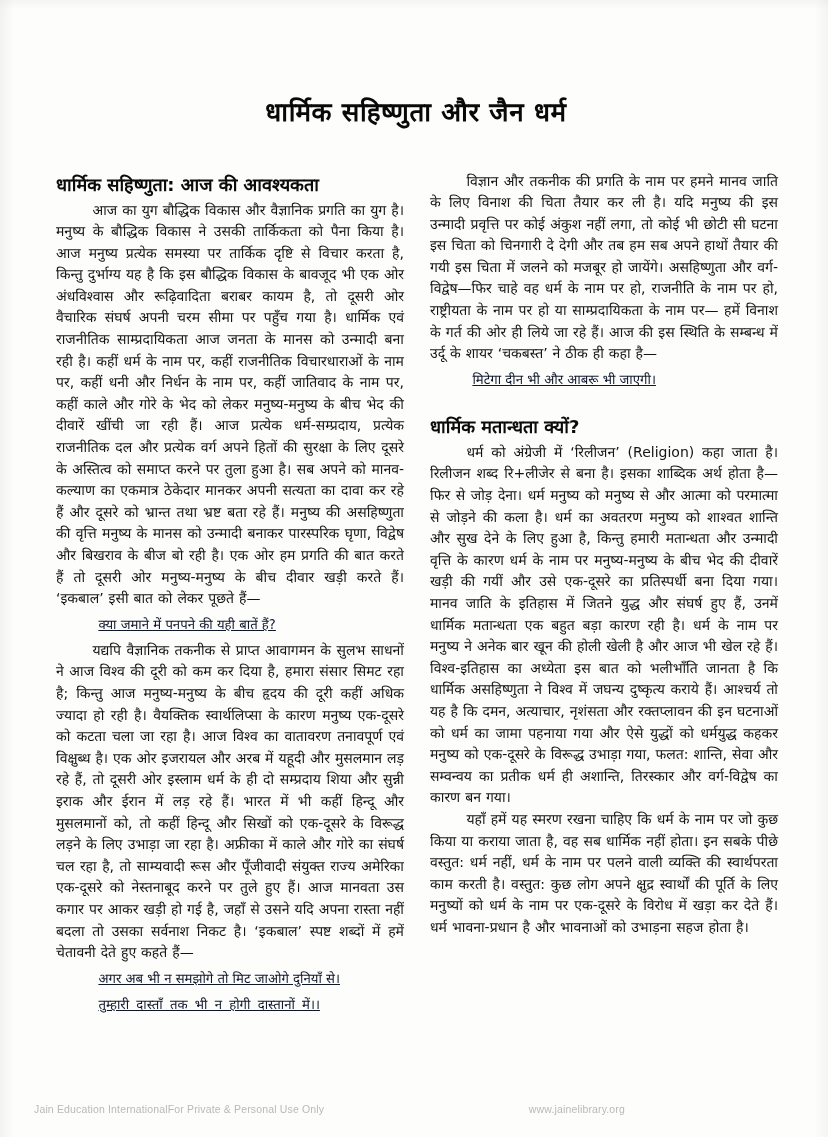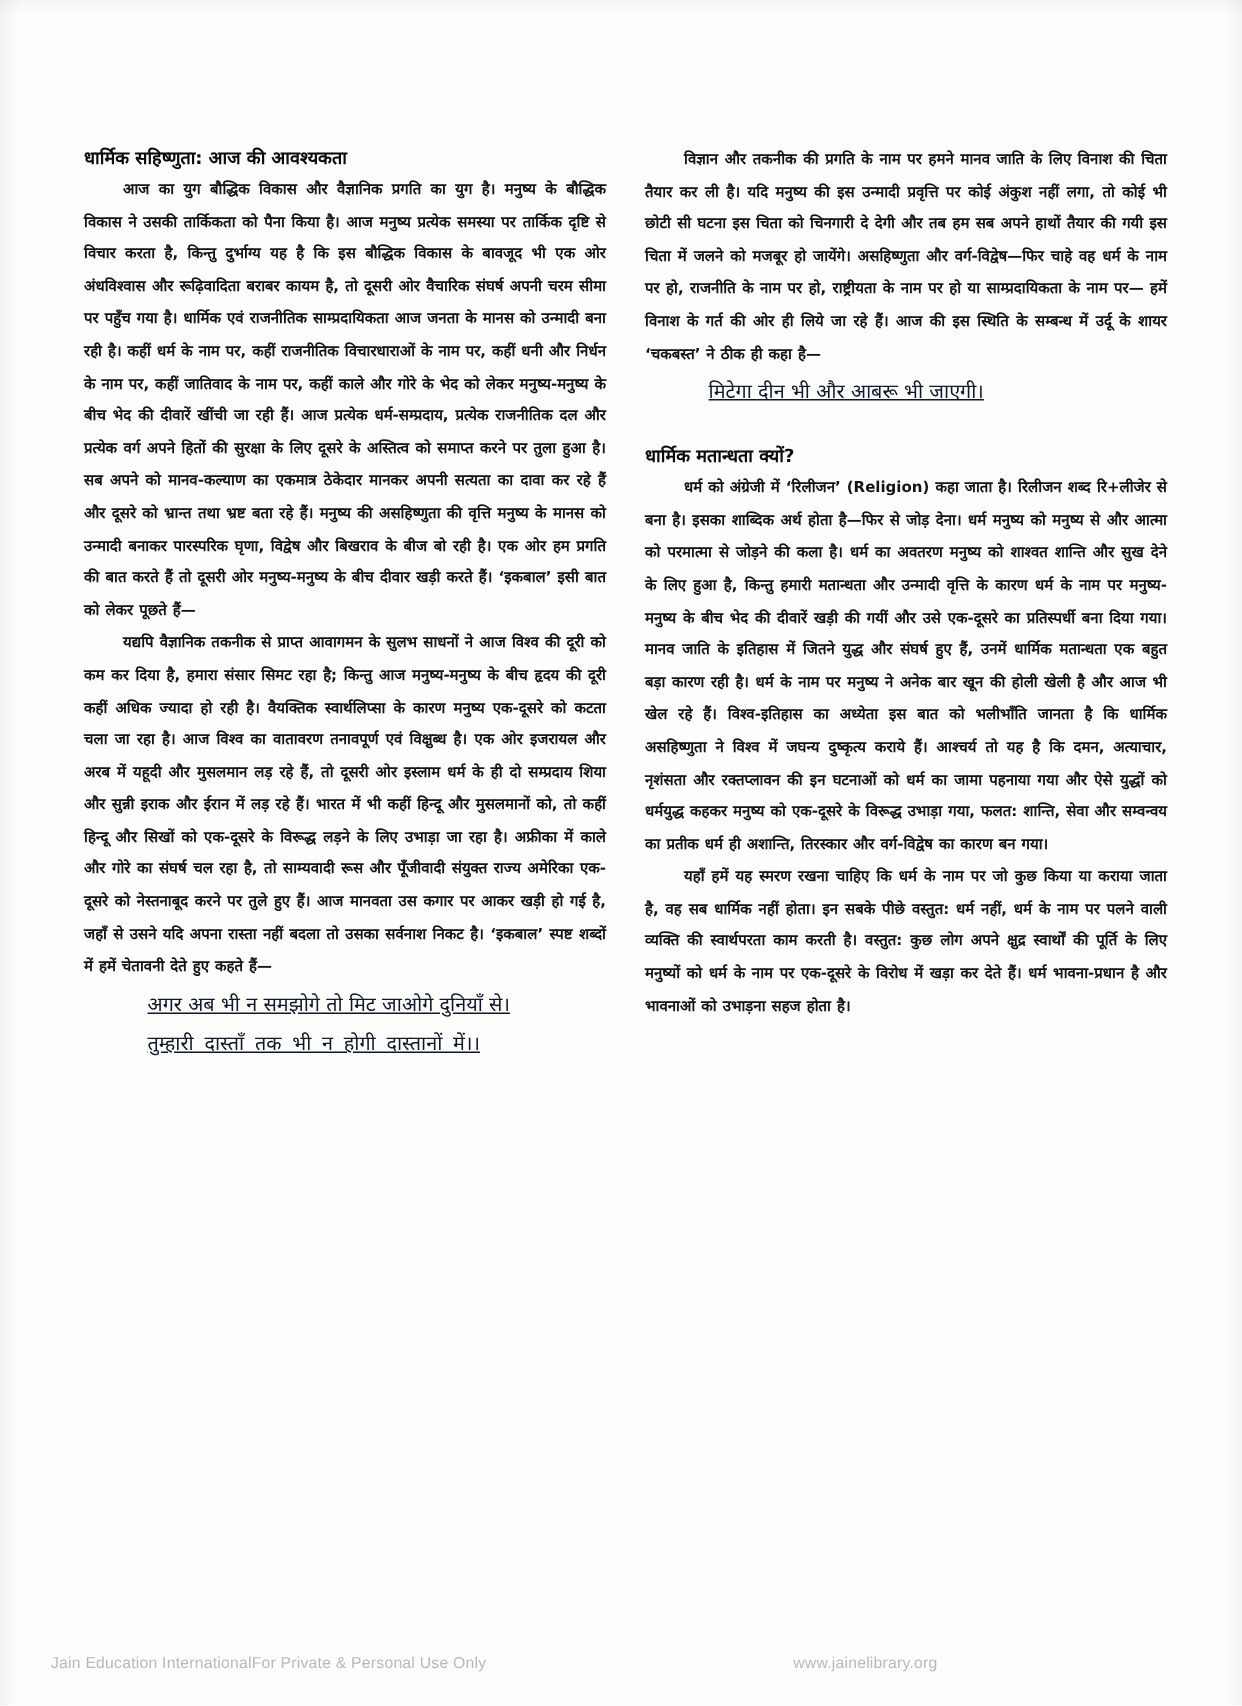--- a/index.html
+++ b/index.html
@@ -69,41 +69,40 @@
     align-items: flex-start;
     column-gap: 26px;
   }
 
   .col {
     width: 348px;
     flex: 0 0 348px;
   }
 
   .section-heading {
-    font-size: 12px;
+    font-size: 18px;
     font-weight: 700;
     line-height: 1.5;
     margin: 0 0 2px 0;
     color: #0b0b0b;
   }
 
   .section-heading.spaced {
     margin-top: 22px;
   }
 
   p.body-text {
-    font-size: 10px;
+    font-size: 14px;
     line-height: 21.6px;
     margin: 0;
     text-align: justify;
     text-justify: inter-word;
     text-indent: 2.6em;
     color: #141414;
     word-spacing: 0.5px;
-    font-weight: bold;
   }
 
   .verse-block {
     margin: 0;
     padding: 0 0 0 2.4em;
   }
 
   .verse-line {
     font-size: 13.2px;
     line-height: 22px;
@@ -141,30 +140,32 @@
 <body>
 
 <div class="page">
 
   <div class="scan-edge-left"></div>
   <div class="scan-edge-right"></div>
   <div class="scan-edge-top"></div>
 
   <div class="content">
 
+    <h1 class="page-title">धार्मिक सहिष्णुता और जैन धर्म</h1>
 
     <div class="columns">
 
       <div class="col">
 
         <h2 class="section-heading">धार्मिक सहिष्णुता: आज की आवश्यकता</h2>
 
         <p class="body-text">आज का युग बौद्धिक विकास और वैज्ञानिक प्रगति का युग है। मनुष्य के बौद्धिक विकास ने उसकी तार्किकता को पैना किया है। आज मनुष्य प्रत्येक समस्या पर तार्किक दृष्टि से विचार करता है, किन्तु दुर्भाग्य यह है कि इस बौद्धिक विकास के बावजूद भी एक ओर अंधविश्वास और रूढ़िवादिता बराबर कायम है, तो दूसरी ओर वैचारिक संघर्ष अपनी चरम सीमा पर पहुँच गया है। धार्मिक एवं राजनीतिक साम्प्रदायिकता आज जनता के मानस को उन्मादी बना रही है। कहीं धर्म के नाम पर, कहीं राजनीतिक विचारधाराओं के नाम पर, कहीं धनी और निर्धन के नाम पर, कहीं जातिवाद के नाम पर, कहीं काले और गोरे के भेद को लेकर मनुष्य-मनुष्य के बीच भेद की दीवारें खींची जा रही हैं। आज प्रत्येक धर्म-सम्प्रदाय, प्रत्येक राजनीतिक दल और प्रत्येक वर्ग अपने हितों की सुरक्षा के लिए दूसरे के अस्तित्व को समाप्त करने पर तुला हुआ है। सब अपने को मानव-कल्याण का एकमात्र ठेकेदार मानकर अपनी सत्यता का दावा कर रहे हैं और दूसरे को भ्रान्त तथा भ्रष्ट बता रहे हैं। मनुष्य की असहिष्णुता की वृत्ति मनुष्य के मानस को उन्मादी बनाकर पारस्परिक घृणा, विद्वेष और बिखराव के बीज बो रही है। एक ओर हम प्रगति की बात करते हैं तो दूसरी ओर मनुष्य-मनुष्य के बीच दीवार खड़ी करते हैं। ‘इकबाल’ इसी बात को लेकर पूछते हैं—</p>
 
         <div class="verse-block">
+          <p class="verse-line">क्या जमाने में पनपने की यही बातें हैं?</p>
         </div>
 
         <p class="body-text">यद्यपि वैज्ञानिक तकनीक से प्राप्त आवागमन के सुलभ साधनों ने आज विश्व की दूरी को कम कर दिया है, हमारा संसार सिमट रहा है; किन्तु आज मनुष्य-मनुष्य के बीच हृदय की दूरी कहीं अधिक ज्यादा हो रही है। वैयक्तिक स्वार्थलिप्सा के कारण मनुष्य एक-दूसरे को कटता चला जा रहा है। आज विश्व का वातावरण तनावपूर्ण एवं विक्षुब्ध है। एक ओर इजरायल और अरब में यहूदी और मुसलमान लड़ रहे हैं, तो दूसरी ओर इस्लाम धर्म के ही दो सम्प्रदाय शिया और सुन्नी इराक और ईरान में लड़ रहे हैं। भारत में भी कहीं हिन्दू और मुसलमानों को, तो कहीं हिन्दू और सिखों को एक-दूसरे के विरूद्ध लड़ने के लिए उभाड़ा जा रहा है। अफ्रीका में काले और गोरे का संघर्ष चल रहा है, तो साम्यवादी रूस और पूँजीवादी संयुक्त राज्य अमेरिका एक-दूसरे को नेस्तनाबूद करने पर तुले हुए हैं। आज मानवता उस कगार पर आकर खड़ी हो गई है, जहाँ से उसने यदि अपना रास्ता नहीं बदला तो उसका सर्वनाश निकट है। ‘इकबाल’ स्पष्ट शब्दों में हमें चेतावनी देते हुए कहते हैं—</p>
 
         <div class="verse-block">
           <p class="verse-line">अगर अब भी न समझोगे तो मिट जाओगे दुनियाँ से।</p>
           <p class="verse-line wide">तुम्हारी दास्ताँ तक भी न होगी दास्तानों में।।</p>
         </div>
 
       </div>

